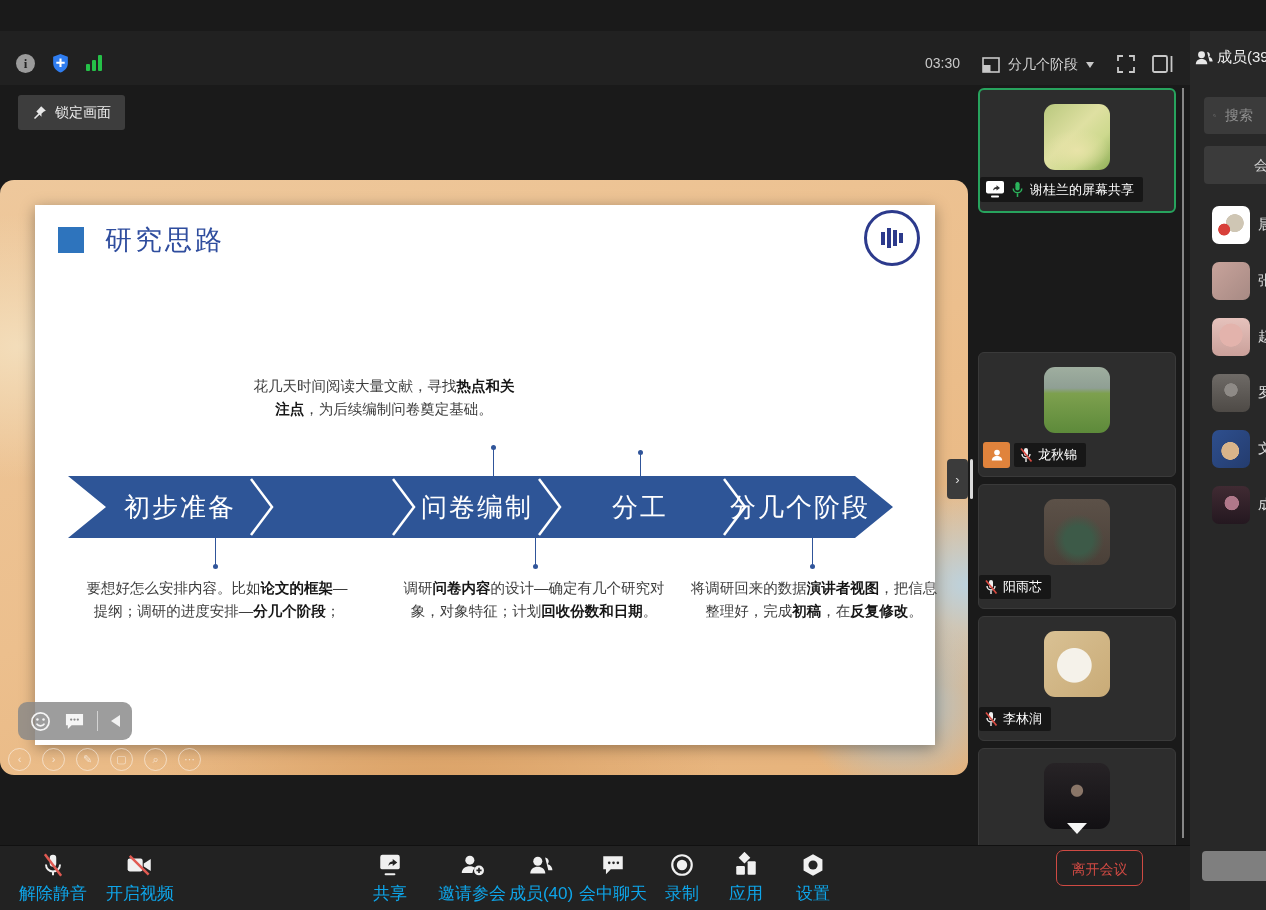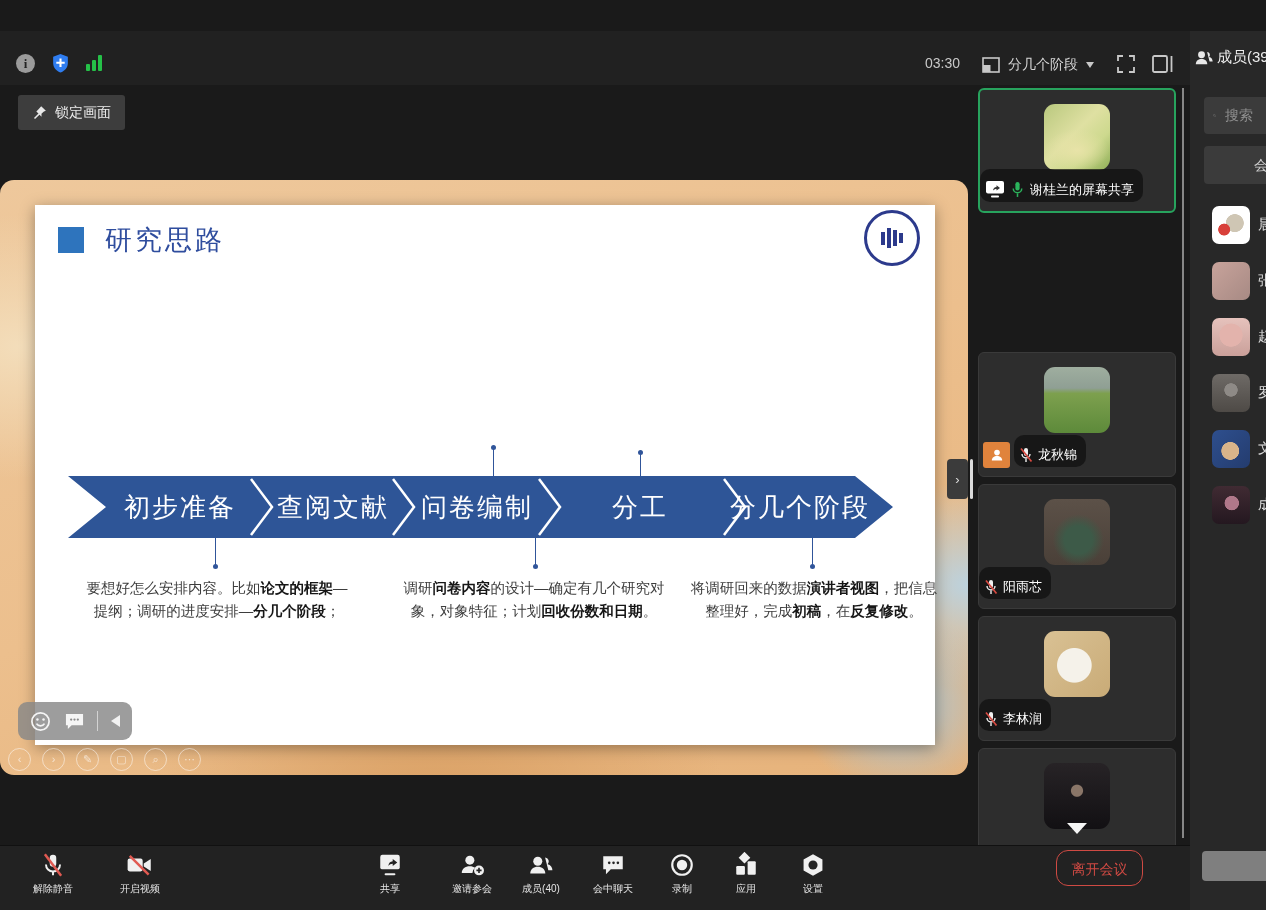--- a/index.html
+++ b/index.html
@@ -66,21 +66,21 @@
   .pcirc{position:absolute;top:748px;width:23px;height:23px;border:1.5px solid rgba(255,255,255,.5);border-radius:50%;box-sizing:border-box;color:rgba(255,255,255,.6);font-size:11px;text-align:center;line-height:20px}
 
   #expander{left:947px;top:459px;width:21px;height:40px;background:#3b3b3b;border-radius:4px;color:#dddddd;display:flex;align-items:center;justify-content:center;font-size:13px;z-index:6}
   #share-scroll{left:970px;top:459px;width:3px;height:40px;background:#dcdcdc;border-radius:2px;z-index:6}
 
   
   #strip{left:978px;top:85px;width:200px;height:760px;overflow:hidden}
   .tile{position:absolute;left:0;width:198px;height:125px;background:#2d2d2d;border:1px solid #3a3a3a;border-radius:6px;box-sizing:border-box}
   .tile.active{border:2px solid #27a35d}
   .tavatar{position:absolute;left:50%;top:14px;transform:translateX(-50%);width:66px;height:66px;border-radius:11px}
-  .namebar{position:absolute;left:0;bottom:9px;display:flex;align-items:center;gap:5px;background:rgba(15,15,15,.72);padding:11px 9px 3px 5px;border-radius:10px;color:#fff;font-size:13px;white-space:nowrap}
+  .namebar{position:absolute;left:0;bottom:9px;display:flex;align-items:center;gap:5px;background:rgba(15,15,15,.72);padding:3px 9px 3px 5px;border-radius:2px;color:#fff;font-size:13px;white-space:nowrap}
   .hostbadge{position:absolute;left:4px;bottom:8px;width:27px;height:26px;background:#e0833c;border-radius:3px;display:flex;align-items:center;justify-content:center}
   .scrolldown{position:absolute;left:50%;top:74px;transform:translateX(-50%);width:0;height:0;border-left:10px solid transparent;border-right:10px solid transparent;border-top:11px solid #f5f5f5}
   #scrollline{left:1182px;top:88px;width:2px;height:750px;background:#9a9a9a;opacity:.85}
 
   
   .av1{background:radial-gradient(40px 26px at 50% 70%,#e8e3a8 0%,rgba(232,227,168,0) 80%),linear-gradient(135deg,#b9c87e 0%,#dfe0a2 45%,#cdd98e 70%,#8fae57 100%)}
   .av2{background:radial-gradient(circle at 50% 56%,#f2a7b5 58%,#ffffff 59%),#ffffff}
   .av3{background:linear-gradient(180deg,#9fae9f 0%,#8f9f94 32%,#7da04e 40%,#5d8a3a 100%)}
   .av4{background:radial-gradient(circle at 52% 62%,#3d5a48 0%,#3d5a48 26%,rgba(61,90,72,0) 48%),linear-gradient(180deg,#5c5148 0%,#4a4038 100%)}
   .av5{background:radial-gradient(circle at 46% 52%,#f5f2ea 34%,rgba(245,242,234,0) 36%),linear-gradient(135deg,#d9c194 0%,#c9ab77 100%)}
@@ -101,23 +101,23 @@
   #mp-search input::placeholder{color:#8f8f8f}
   #mp-action{position:absolute;left:14px;top:115px;width:72px;height:38px;background:#3b3b3b;border-radius:4px;color:#d0d0d0;font-size:14px;line-height:38px;padding-left:50px;box-sizing:border-box}
   .mrow{position:absolute;left:22px;width:70px;height:48px}
   .mavatar{position:absolute;left:0;top:0;width:38px;height:38px;border-radius:7px}
   .mname{position:absolute;left:46px;top:10px;color:#e0e0e0;font-size:14px;white-space:nowrap}
   #mp-bottom-btn{position:absolute;left:12px;top:820px;width:70px;height:30px;background:#7f7f7f;border-radius:4px}
 
   
   #toolbar{left:0;top:845px;width:1190px;height:65px;background:#222222;border-top:1px solid #111}
   .titem{position:absolute;top:6px;width:84px;display:flex;flex-direction:column;align-items:center;gap:4px}
-  .titem .tlabel{color:#e5e5e5;font-size:10px;white-space:nowrap}
+  .titem .tlabel{color:#0ea5e9;font-size:17px;white-space:nowrap}
   .ticon{height:26px;display:flex;align-items:center;justify-content:center}
-  #leave-btn{position:absolute;left:1056px;top:4px;width:87px;height:36px;border:1.5px solid #cf4a43;border-radius:12px;color:#cf4a43;font-size:14px;line-height:36px;text-align:center;box-sizing:border-box;background:transparent}
+  #leave-btn{position:absolute;left:1056px;top:4px;width:87px;height:36px;border:1.5px solid #cf4a43;border-radius:7px;color:#cf4a43;font-size:14px;line-height:36px;text-align:center;box-sizing:border-box;background:transparent}
 </style>
 </head>
 <body>
 
 <div id="app">
 
 
   <div id="header" class="abs"></div>
   <div id="info-icon" class="abs">i</div>
   <div id="shield-icon" class="abs">
@@ -163,29 +163,29 @@
     <div id="slide">
       <div id="title-sq" class="abs"></div>
       <div id="slide-title" class="abs">研究思路</div>
       <div id="logo" class="abs">
           <i></i>
           <i></i>
           <i></i>
           <i></i>
         </div>
 
+      <div id="nt1" class="note">花几天时间阅读大量文献，寻找<b>热点和关注点</b>，为后续编制问卷奠定基础。</div>
 
       <div class="cdot" style="left:456px;top:240px"></div>
       <div class="conn" style="left:458px;top:244px;height:27px"></div>
       <div class="cdot" style="left:603px;top:245px"></div>
       <div class="conn" style="left:605px;top:249px;height:22px"></div>
 
       <div id="band" class="abs">
         <div class="bl" style="left:32px">初步准备</div>
-        <div class="bl" style="left:185px">查阅文献</div>
         <div class="bl" style="left:329px">问卷编制</div>
         <div class="bl" style="left:492px">分工</div>
         <div class="bl" style="left:652px">分几个阶段</div>
         <svg class="sep" style="left:181px" width="26" height="62">
             <polyline points="2,3 23,31 2,59" fill="none" stroke="#fff" stroke-width="2.5"></polyline>
           </svg>
         <svg class="sep" style="left:323px" width="26" height="62">
             <polyline points="2,3 23,31 2,59" fill="none" stroke="#fff" stroke-width="2.5"></polyline>
           </svg>
         <svg class="sep" style="left:469px" width="26" height="62">

